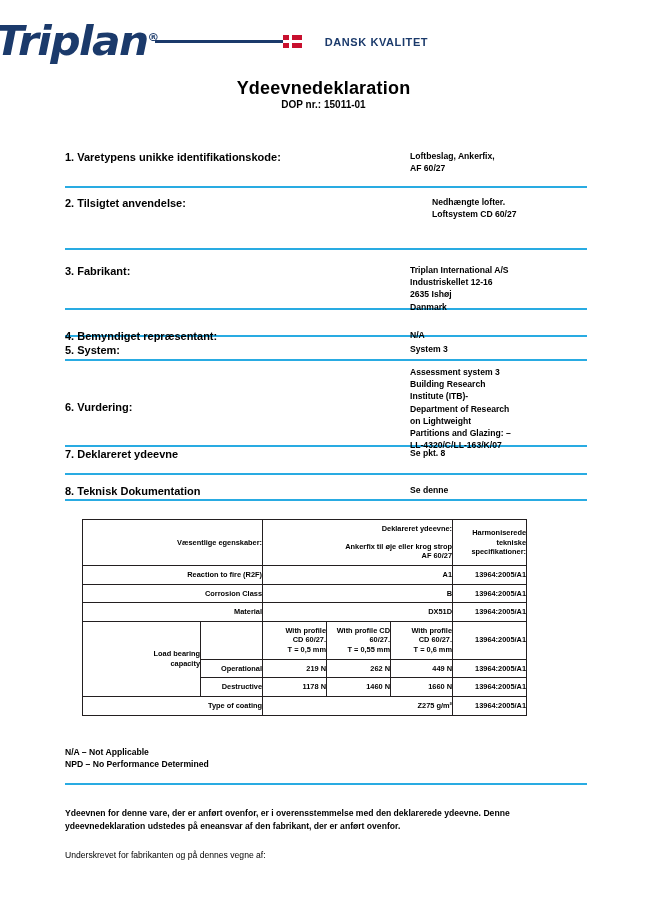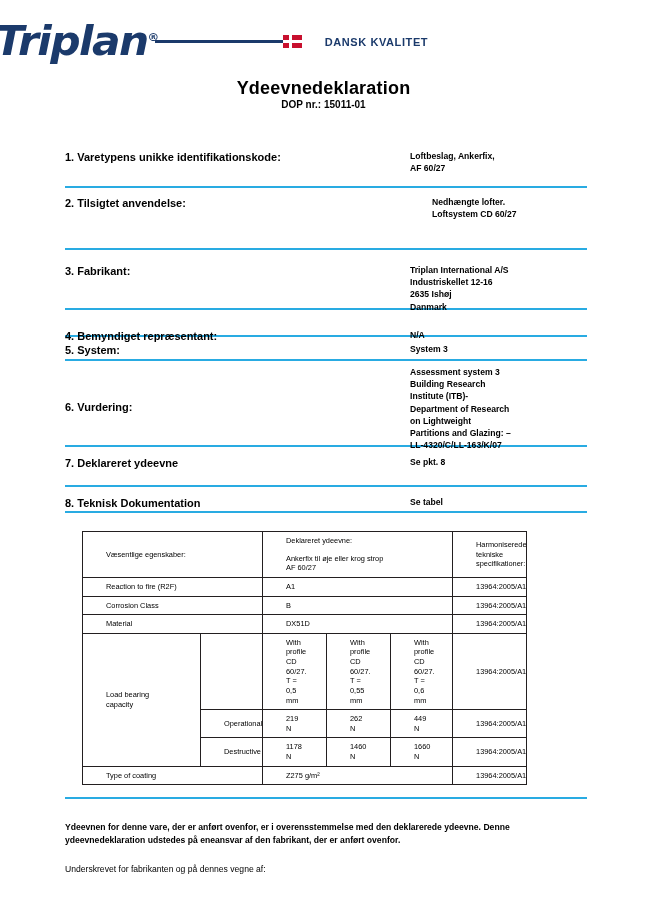--- a/index.html
+++ b/index.html
@@ -131,40 +131,41 @@
     flex: 1;
   }
   .r-tall1 { height: 52px; padding-top: 14px; }
   .r-tall2 { height: 62px; padding-top: 8px; gap: 22px; }
   .r-tall3 { height: 60px; padding-top: 14px; }
   .r-mid   { height: 27px; padding-top: 19px; }
   .r-sys   { height: 24px; padding-top: 6px; }
   .r-vurd  { height: 86px; }
   .r-vurd .section-label { padding-top: 39px; }
   .r-vurd .section-value { padding-top: 5px; }
-  .r-decl  { height: 40px; padding-top: 9px; }
+  .r-decl  { height: 28px; }
   .r-tek   { height: 26px; padding-top: 9px; }
 
   
   .tbl-wrap {
     margin: 18px 0 0 82px;
     width: 378px;
   }
   table.spec {
     border-collapse: collapse;
     width: 100%;
     table-layout: fixed;
   }
   table.spec td {
     border: 1px solid #231f20;
     font-size: 7.4px;
-    font-weight: normal;
-    padding: 4px 23px;
+    font-weight: bold;
+    padding: 4px 0;
     vertical-align: middle;
     line-height: 1.3;
+    text-align: right;
   }
   td.hdr { vertical-align: middle; }
   td.sub-head {
     font-size: 7px;
     line-height: 1.32;
     vertical-align: middle;
   }
   .nb { border-bottom: none !important; }
   .nt { border-top: none !important; }
   .c-prop  { width: 118px; }
@@ -240,21 +241,21 @@
     <div class="section-row r-vurd">
       <div class="section-label">6. Vurdering:</div>
       <div class="section-value pre">Assessment system 3<br>Building Research<br>Institute (ITB)-<br>Department of Research<br>on Lightweight<br>Partitions and Glazing: –<br>LL-4320/C/LL-163/K/07</div>
     </div>
     <div class="section-row r-decl">
       <div class="section-label">7. Deklareret ydeevne</div>
       <div class="section-value pre">Se pkt. 8</div>
     </div>
     <div class="section-row r-tek">
       <div class="section-label">8. Teknisk Dokumentation</div>
-      <div class="section-value pre">Se tabel</div>
+      <div class="section-value pre">Se denne</div>
     </div>
   </div>
 
   <div class="tbl-wrap">
     <table class="spec">
       <colgroup>
         <col class="c-prop">
           <col class="c-mid">
           <col class="c-v1">
           <col class="c-v2">
@@ -312,18 +313,22 @@
 
         <tr>
           <td colspan="2">Type of coating</td>
           <td colspan="3">Z275 g/m²</td>
           <td>13964:2005/A1</td>
         </tr>
       </tbody>
     </table>
   </div>
 
+  <div class="notes">
+    <div>N/A – Not Applicable</div>
+    <div>NPD – No Performance Determined</div>
+  </div>
   <div class="notes-rule"></div>
 
   <div class="declaration">Ydeevnen for denne vare, der er anført ovenfor, er i overensstemmelse med den deklarerede ydeevne. Denne ydeevnedeklaration udstedes på eneansvar af den fabrikant, der er anført ovenfor.</div>
   <div class="signed-by">Underskrevet for fabrikanten og på dennes vegne af:</div>
 
 </div>
 
 </body></html>

